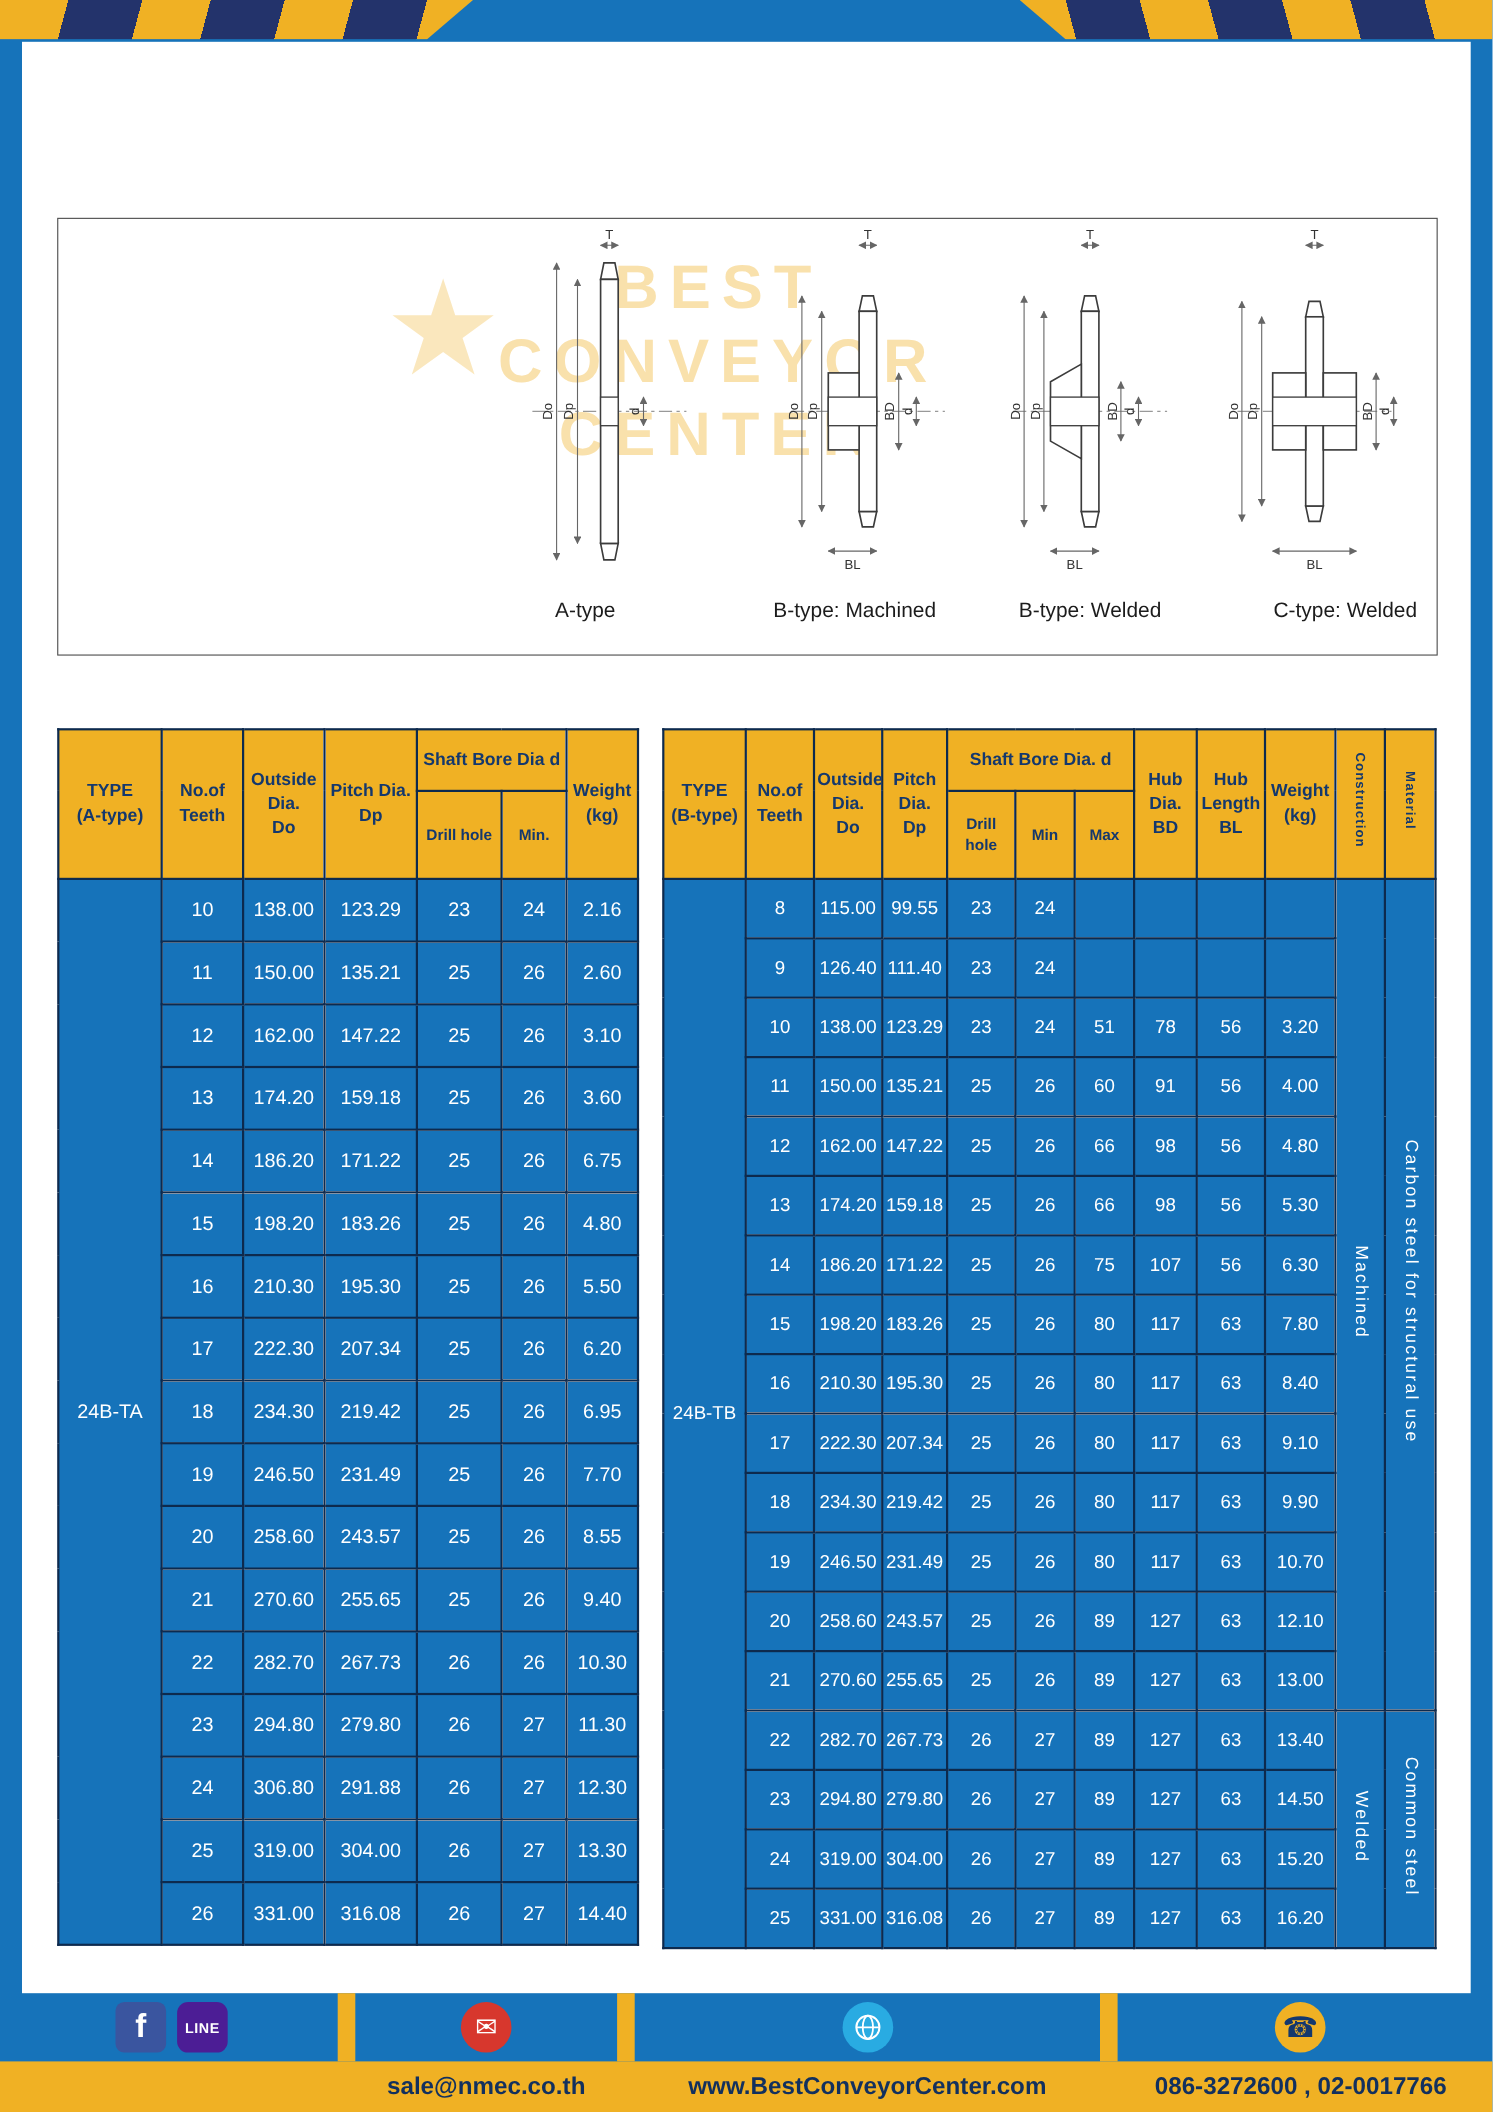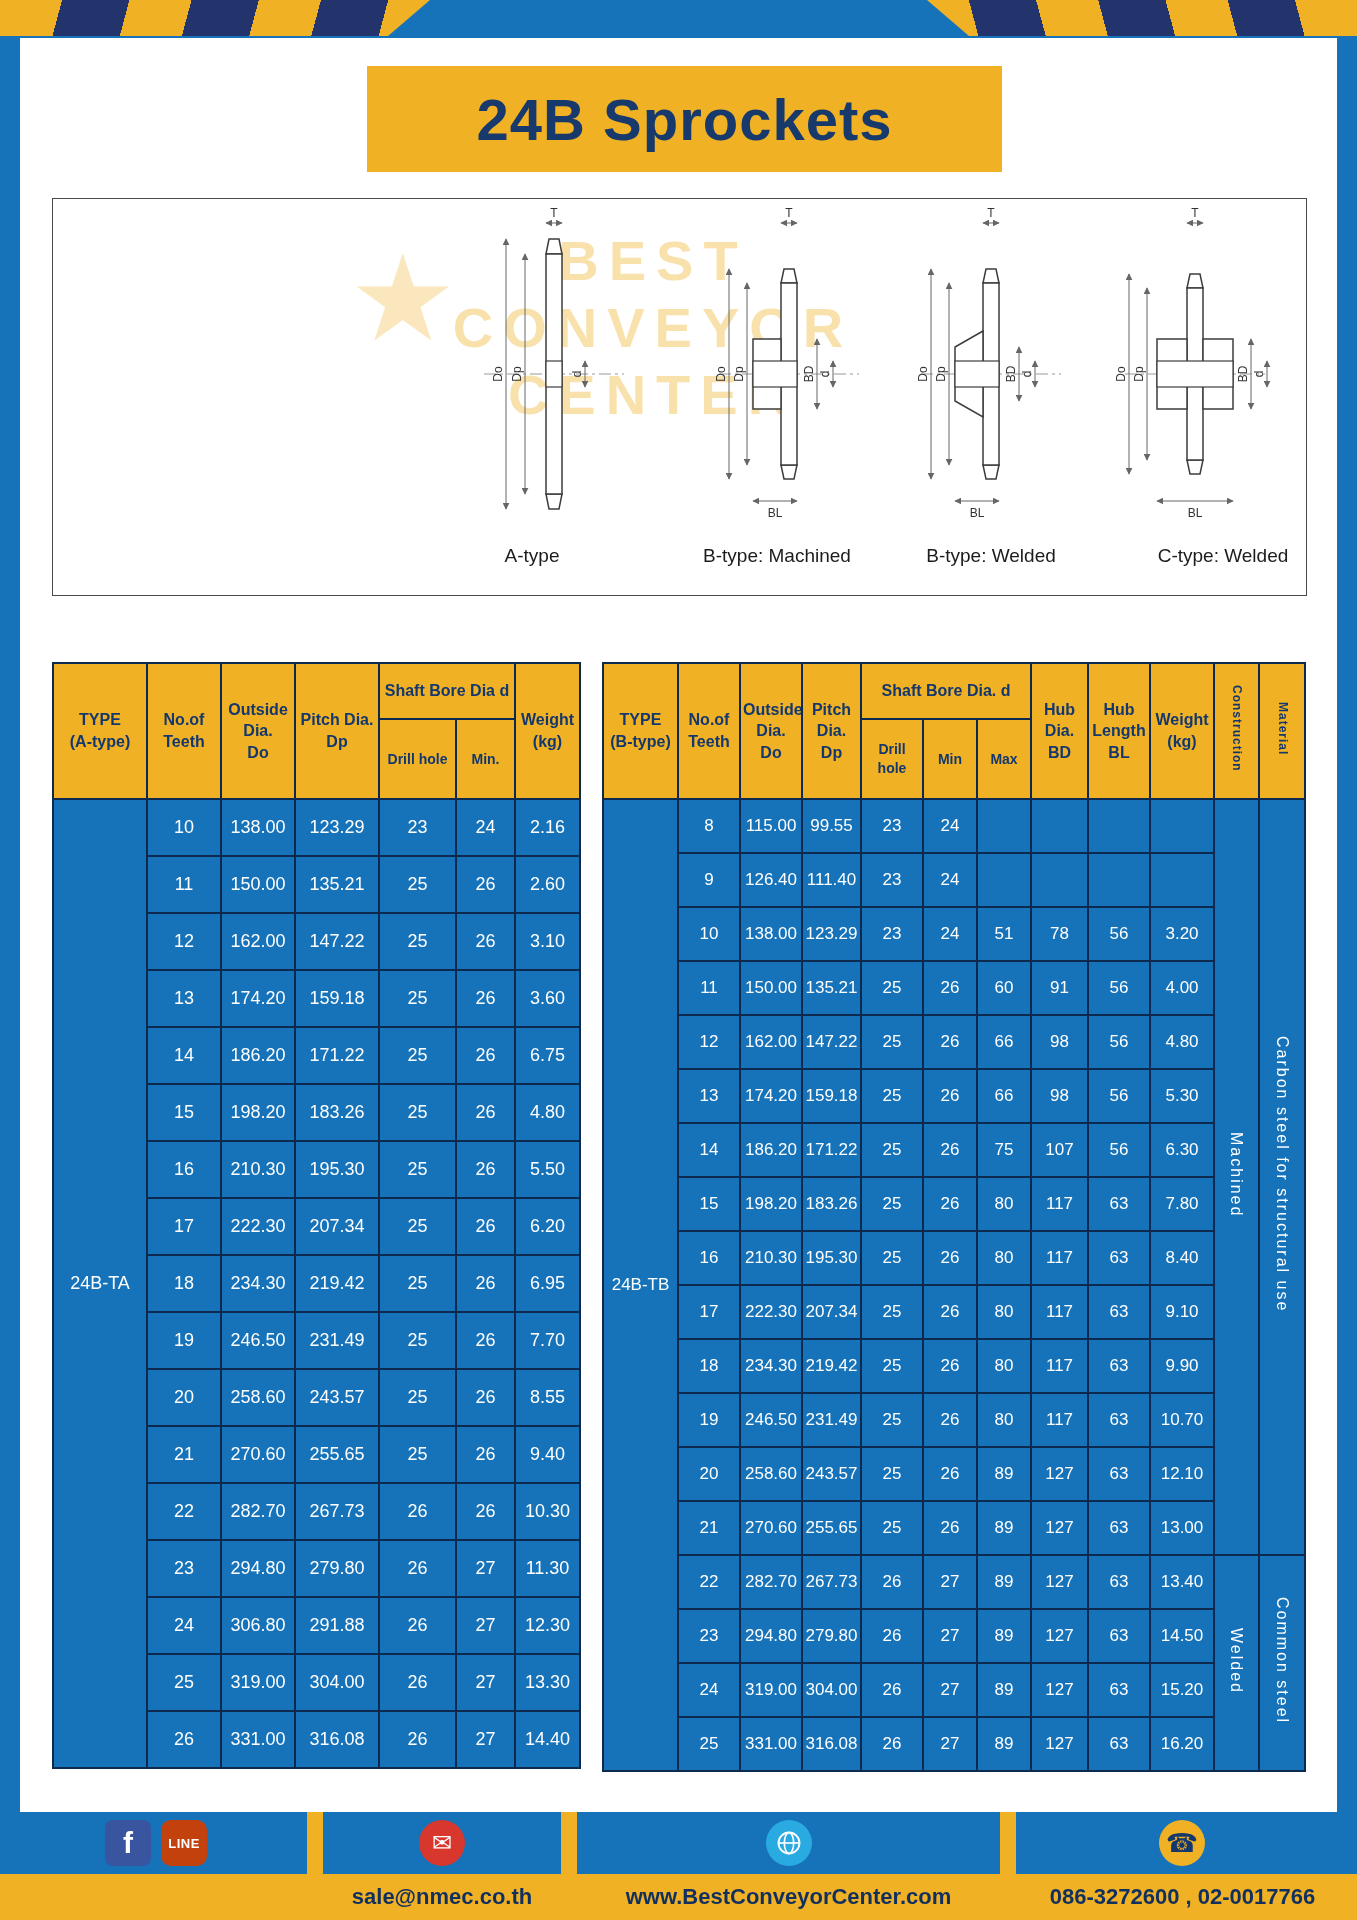--- a/index.html
+++ b/index.html
@@ -55,38 +55,35 @@
   td.vert-cell{letter-spacing:1px;}
   td.vert-cell .vtext{font-size:16px;letter-spacing:2px;}
 
   
   .f-vbar{position:absolute;width:16px;height:62px;top:1812px;background:#F0B124;}
   .f-strip{position:absolute;left:0;top:1874px;width:1357px;height:46px;background:#F0B124;}
   .f-label{position:absolute;top:1874px;height:46px;line-height:46px;text-align:center;
     font-weight:700;font-size:22px;color:#12305E;}
   .f-icon{position:absolute;top:1820px;width:46px;height:46px;display:flex;align-items:center;justify-content:center;}
   .icon-fb{background:#3A559F;border-radius:8px;color:#fff;font-size:30px;font-weight:700;}
-  .icon-line{background:#c2410c;border-radius:10px;color:#fff;font-size:13px;font-weight:700;letter-spacing:.5px;}
+  .icon-line{background:#4c1d95;border-radius:10px;color:#fff;font-size:13px;font-weight:700;letter-spacing:.5px;}
   .icon-mail{background:#D7372D;border-radius:50%;color:#fff;font-size:24px;}
   .icon-globe{background:#29ABE2;border-radius:50%;}
   .icon-phone{background:#F0B124;border-radius:50%;color:#14386D;font-size:26px;}
 </style>
 </head>
 <body>
 
 <div class="page">
 
   <div class="hz hz-left"></div>
   <div class="hz hz-right"></div>
 
   <div class="panel"></div>
 
-  <div class="title-banner">
-    <h1>24B Sprockets</h1>
-  </div>
 
   <div class="draw-box">
     <span class="wm-star">★</span>
     <div class="watermark">BEST
 CONVEYOR
 CENTER</div>
 
     <svg id="drawing-svg" width="1253" height="396" viewBox="0 0 1253 396">
       <defs>
         <marker id="arr" viewBox="0 0 10 10" refX="9" refY="5" markerWidth="7" markerHeight="7" orient="auto-start-reverse">

